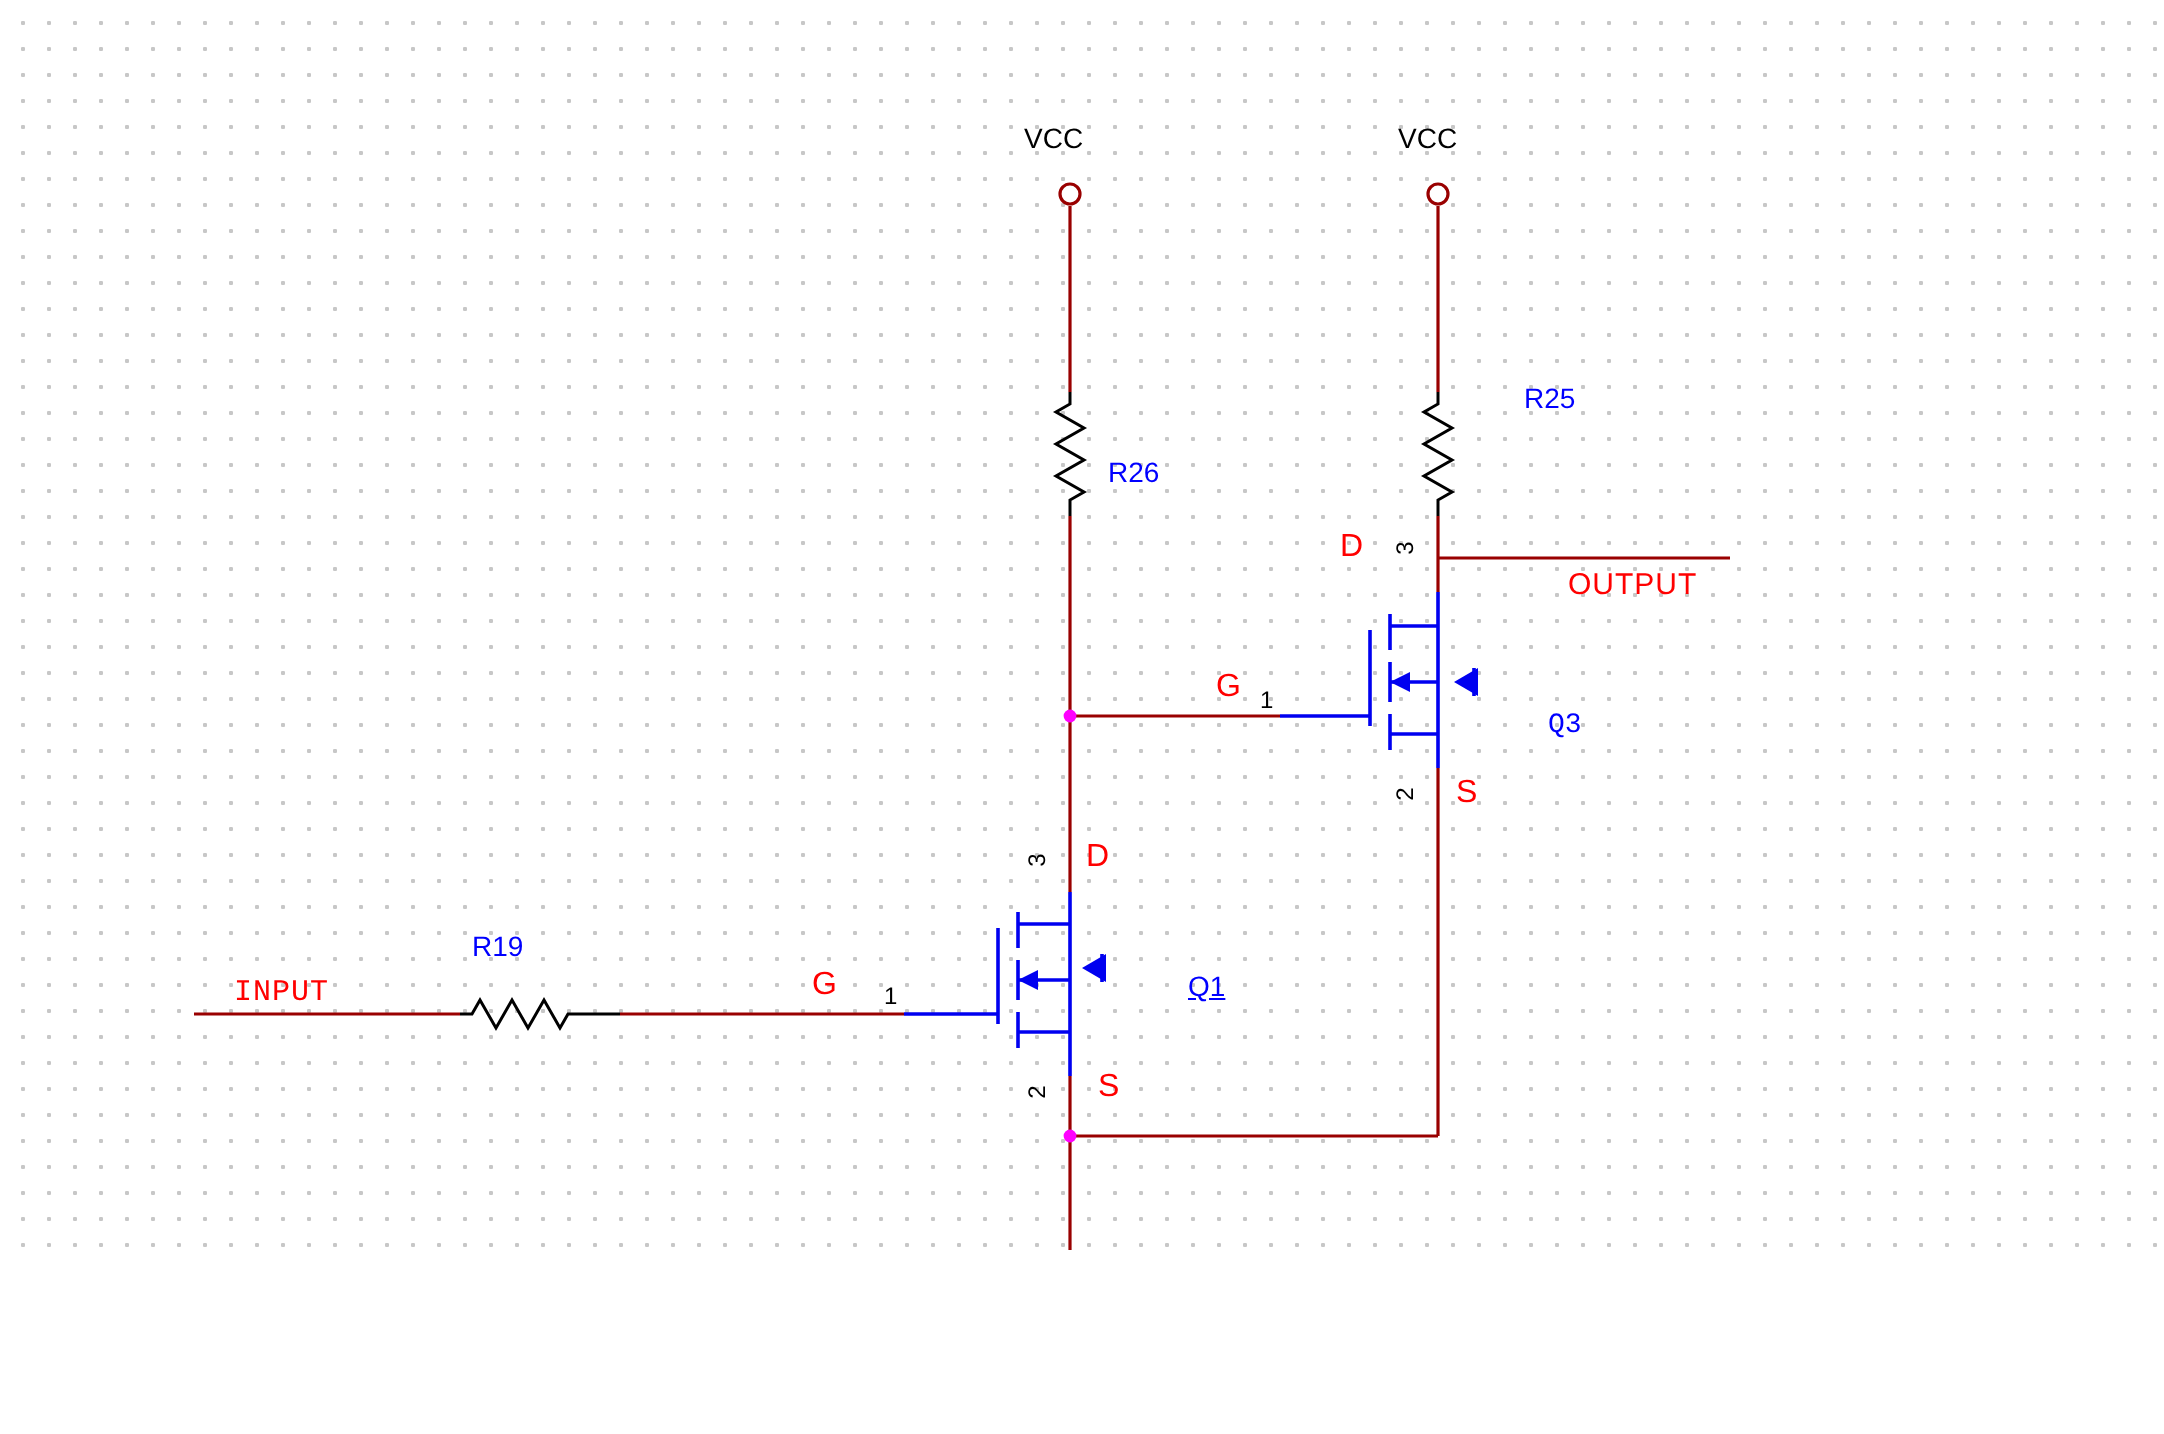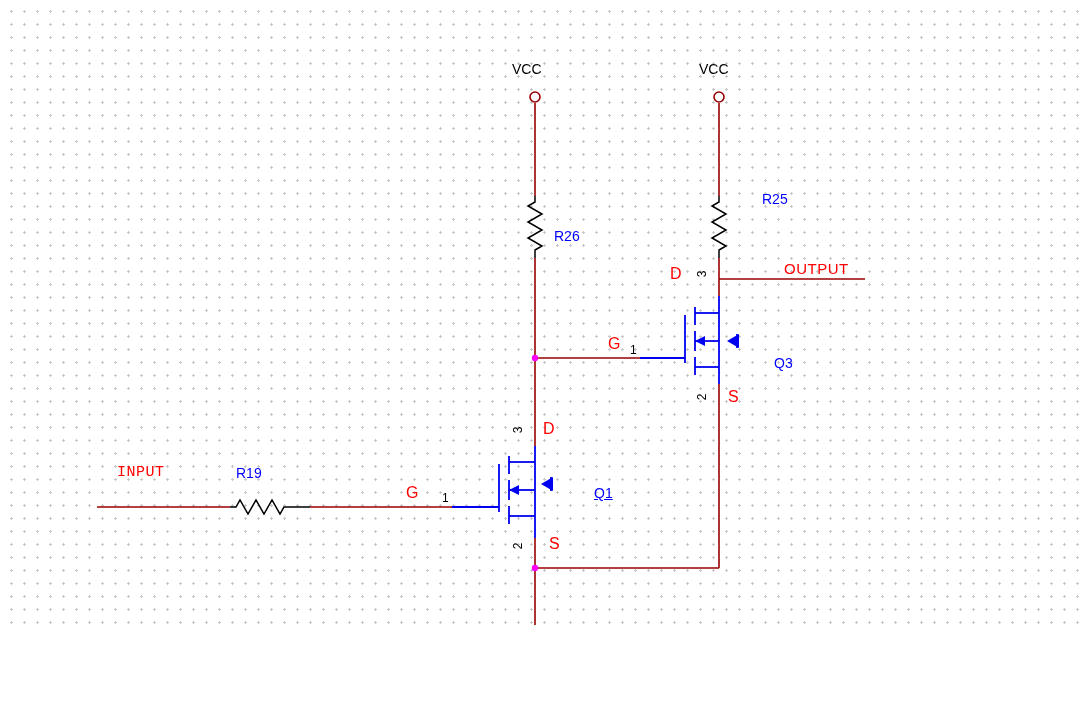--- a/index.html
+++ b/index.html
@@ -11,21 +11,21 @@
     background-size:13px 13px;
     background-position:5px 5px;
     overflow:hidden;
     font-family:"Liberation Sans", sans-serif;
   }
   svg.wires{position:absolute;left:0;top:0;}
   .lbl{position:absolute;white-space:nowrap;line-height:1;}
   .pwr{color:#000000;font-size:14px;}
   .ref{color:#0000ff;font-size:14px;}
   .ref-u{text-decoration:underline;}
-  .net{color:#ff0000;font-size:15px;letter-spacing:0.5px;}
+  .net{color:#ff0000;font-size:15px;letter-spacing:0.5px;margin-top:24px;}
   .pin{color:#ff0000;font-size:16px;}
   .num{color:#000000;font-size:12px;}
   .rot{transform:rotate(-90deg);transform-origin:center center;}
 </style>
 </head>
 <body>
 
 <div class="canvas">
 
   <svg class="wires" width="1082" height="717" viewBox="0 0 1082 717">
@@ -113,21 +113,21 @@
   <span class="lbl net" style="left:784px;top:261px;">OUTPUT</span>
 
   <span class="lbl ref ref-u" style="left:594px;top:486px;">Q1</span>
   <span class="lbl pin" style="left:543px;top:421px;">D</span>
   <span class="lbl pin" style="left:406px;top:485px;">G</span>
   <span class="lbl pin" style="left:549px;top:536px;">S</span>
   <span class="lbl num rot" style="left:515px;top:424px;">3</span>
   <span class="lbl num" style="left:442px;top:492px;">1</span>
   <span class="lbl num rot" style="left:515px;top:540px;">2</span>
 
-  <span class="lbl ref" style="left:774px;top:356px;">Q3</span>
+  <span class="lbl ref" style="left:774px;top:356px;font-family:Liberation Mono, monospace;">Q3</span>
   <span class="lbl pin" style="left:670px;top:266px;">D</span>
   <span class="lbl pin" style="left:608px;top:336px;">G</span>
   <span class="lbl pin" style="left:728px;top:389px;">S</span>
   <span class="lbl num rot" style="left:699px;top:268px;">3</span>
   <span class="lbl num" style="left:630px;top:344px;">1</span>
   <span class="lbl num rot" style="left:699px;top:391px;">2</span>
 
 </div>
 
 </body></html>

